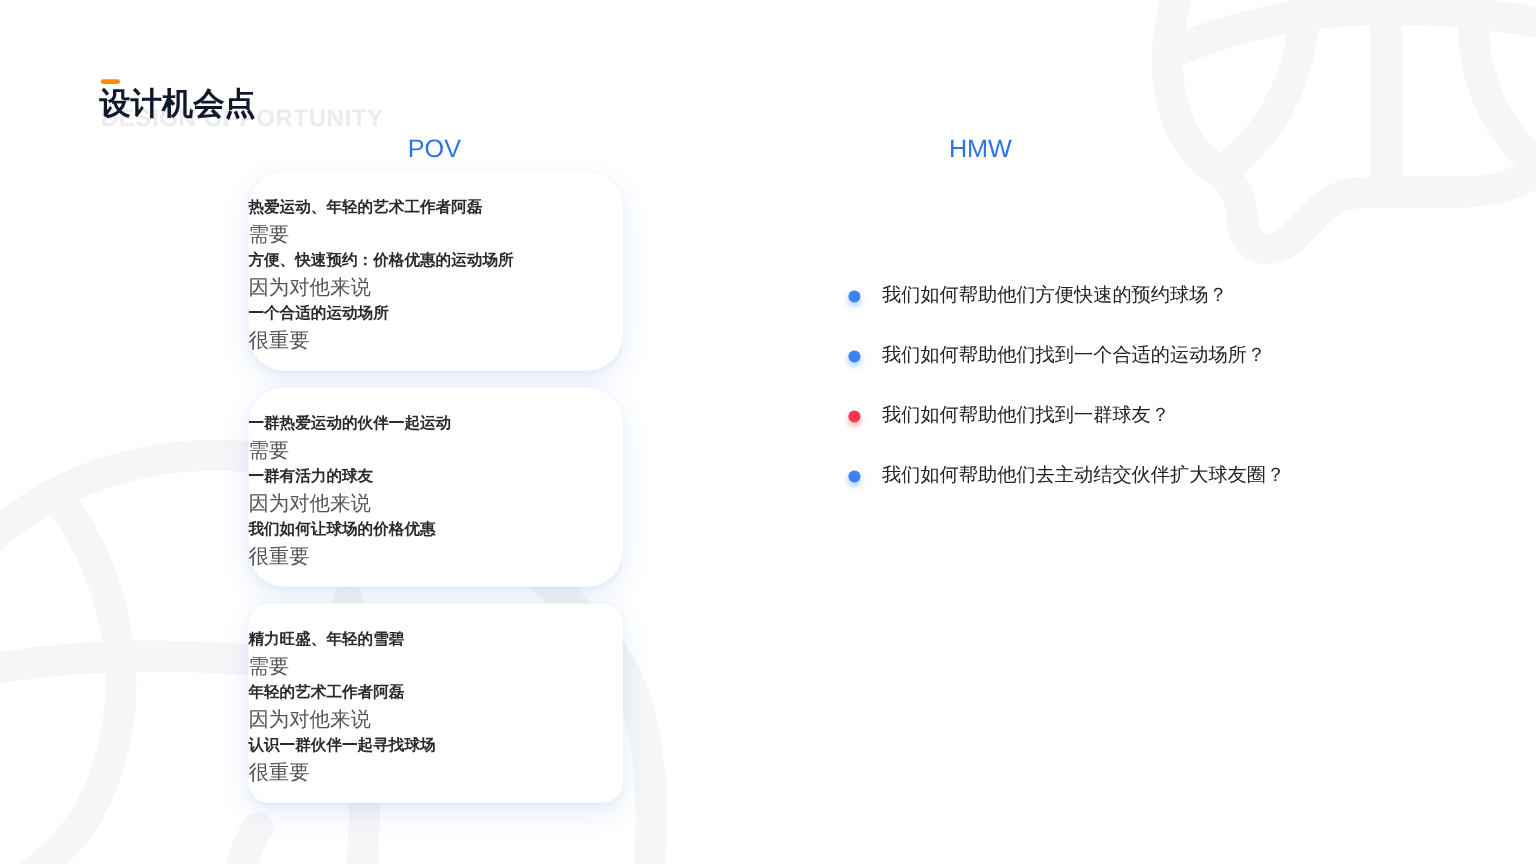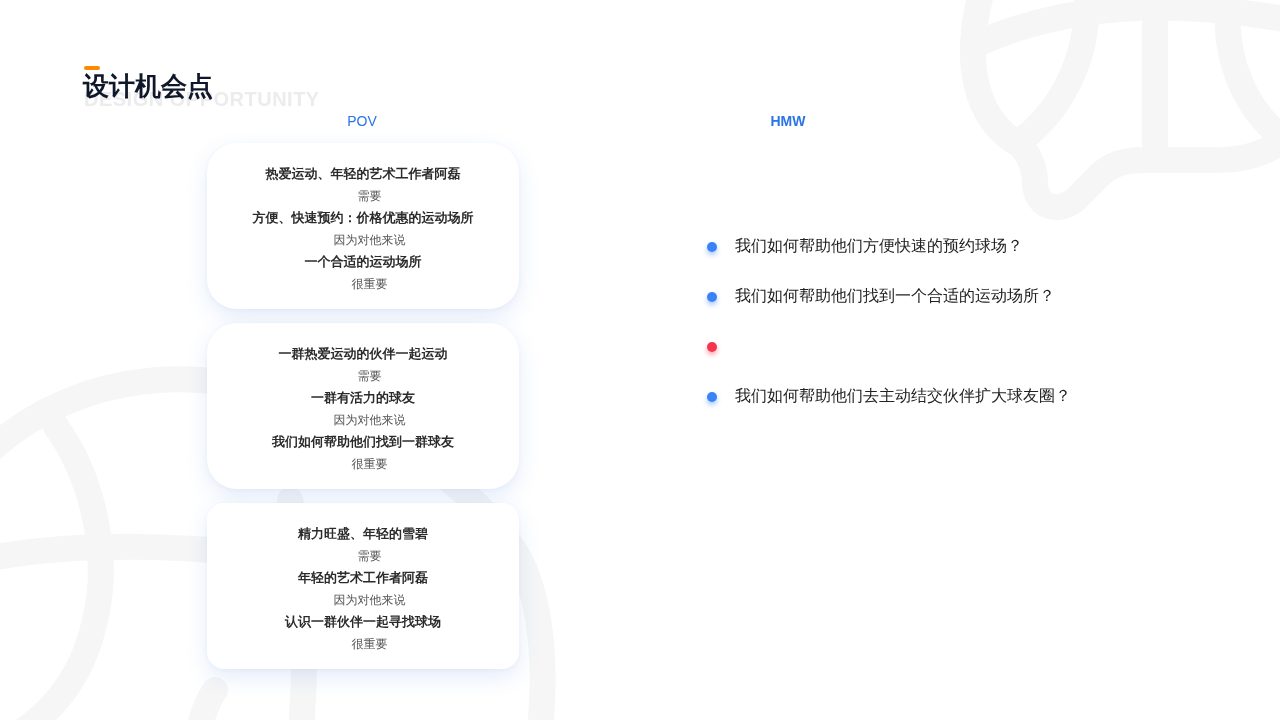--- a/index.html
+++ b/index.html
@@ -26,42 +26,41 @@
       color: #ececec; white-space: nowrap;
     }
     .title-cn {
       position: absolute; left: 83px; top: 69px;
       font-size: 26px; font-weight: 700; color: #0f172a;
       white-space: nowrap; letter-spacing: 0px;
     }
 
     .col-header {
       position: absolute; font-family: "Liberation Sans", sans-serif;
-      font-size: 14px; color: #2a74e8; text-align: center;
+      font-size: 21px; color: #2a74e8; text-align: center;
     }
     .pov-header { left: 312px; top: 113px; width: 100px; }
-    .hmw-header { left: 738px; top: 113px; width: 100px; font-weight: bold; }
+    .hmw-header { left: 767px; top: 113px; width: 100px; }
 
     .card {
       position: absolute; left: 207px; width: 312px; height: 166px;
       background: #ffffff; border-radius: 30px;
       box-shadow: 0 8px 22px rgba(66, 120, 220, 0.14), 0 1px 4px rgba(66, 120, 220, 0.05);
-      text-align: center;
       padding-top: 20px;
     }
     .card-1 { top: 143px; }
     .card-2 { top: 323px; }
     .card-3 { top: 503px; border-radius: 17px; }
     .card .line-strong {
       font-size: 13px; font-weight: 700; color: #2b2b2b;
       height: 22px; line-height: 22px; white-space: nowrap;
     }
     .card .line-light {
-      font-size: 12px; color: #555555;
-      height: 22px; line-height: 22px; white-space: nowrap; margin-left: 13px;
+      font-size: 17px; color: #555555;
+      height: 22px; line-height: 22px; white-space: nowrap;
     }
 
     .hmw-list { position: absolute; left: 704px; top: 232px; text-align: right; }
     .hmw-item {
       position: relative; height: 50px; display: flex; align-items: flex-start;
     }
     .hmw-dot {
       width: 10px; height: 10px; border-radius: 50%;
       margin-top: 10px; margin-left: 3px; margin-right: 18px; flex: none;
     }
@@ -107,21 +106,21 @@
     <div class="line-light">因为对他来说</div>
     <div class="line-strong">一个合适的运动场所</div>
     <div class="line-light">很重要</div>
   </div>
 
   <div class="card card-2">
     <div class="line-strong">一群热爱运动的伙伴一起运动</div>
     <div class="line-light">需要</div>
     <div class="line-strong">一群有活力的球友</div>
     <div class="line-light">因为对他来说</div>
-    <div class="line-strong">我们如何帮助他们找到一群球友</div>
+    <div class="line-strong">我们如何让球场的价格优惠</div>
     <div class="line-light">很重要</div>
   </div>
 
   <div class="card card-3">
     <div class="line-strong">精力旺盛、年轻的雪碧</div>
     <div class="line-light">需要</div>
     <div class="line-strong">年轻的艺术工作者阿磊</div>
     <div class="line-light">因为对他来说</div>
     <div class="line-strong">认识一群伙伴一起寻找球场</div>
     <div class="line-light">很重要</div>
@@ -131,20 +130,21 @@
     <div class="hmw-item">
       <span class="hmw-dot blue"></span>
       <span class="hmw-text">我们如何帮助他们方便快速的预约球场？</span>
     </div>
     <div class="hmw-item">
       <span class="hmw-dot blue"></span>
       <span class="hmw-text">我们如何帮助他们找到一个合适的运动场所？</span>
     </div>
     <div class="hmw-item">
       <span class="hmw-dot red"></span>
+      <span class="hmw-text">我们如何帮助他们找到一群球友？</span>
     </div>
     <div class="hmw-item">
       <span class="hmw-dot blue"></span>
       <span class="hmw-text">我们如何帮助他们去主动结交伙伴扩大球友圈？</span>
     </div>
   </div>
 
 </div>
 
 </body></html>

